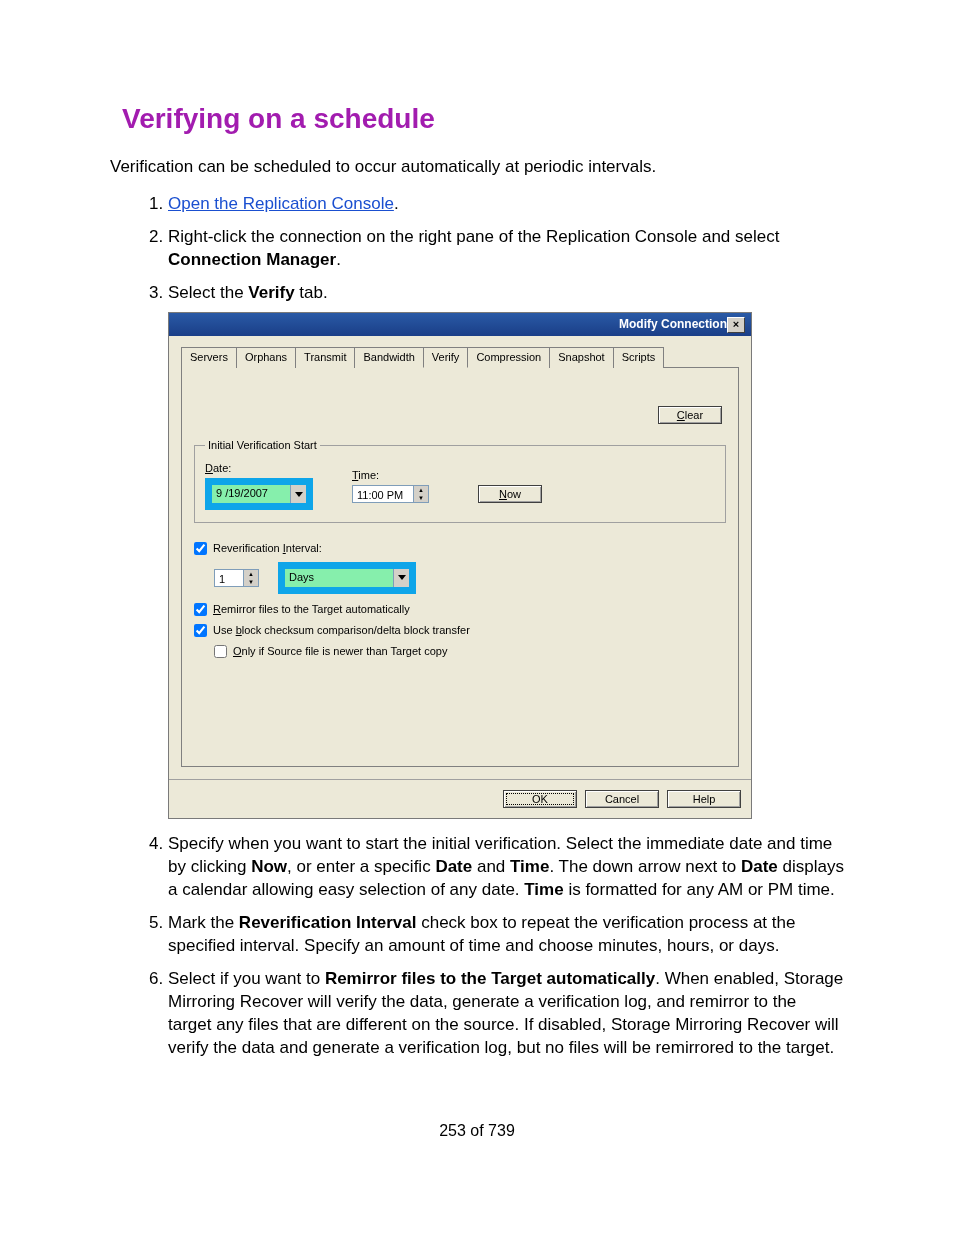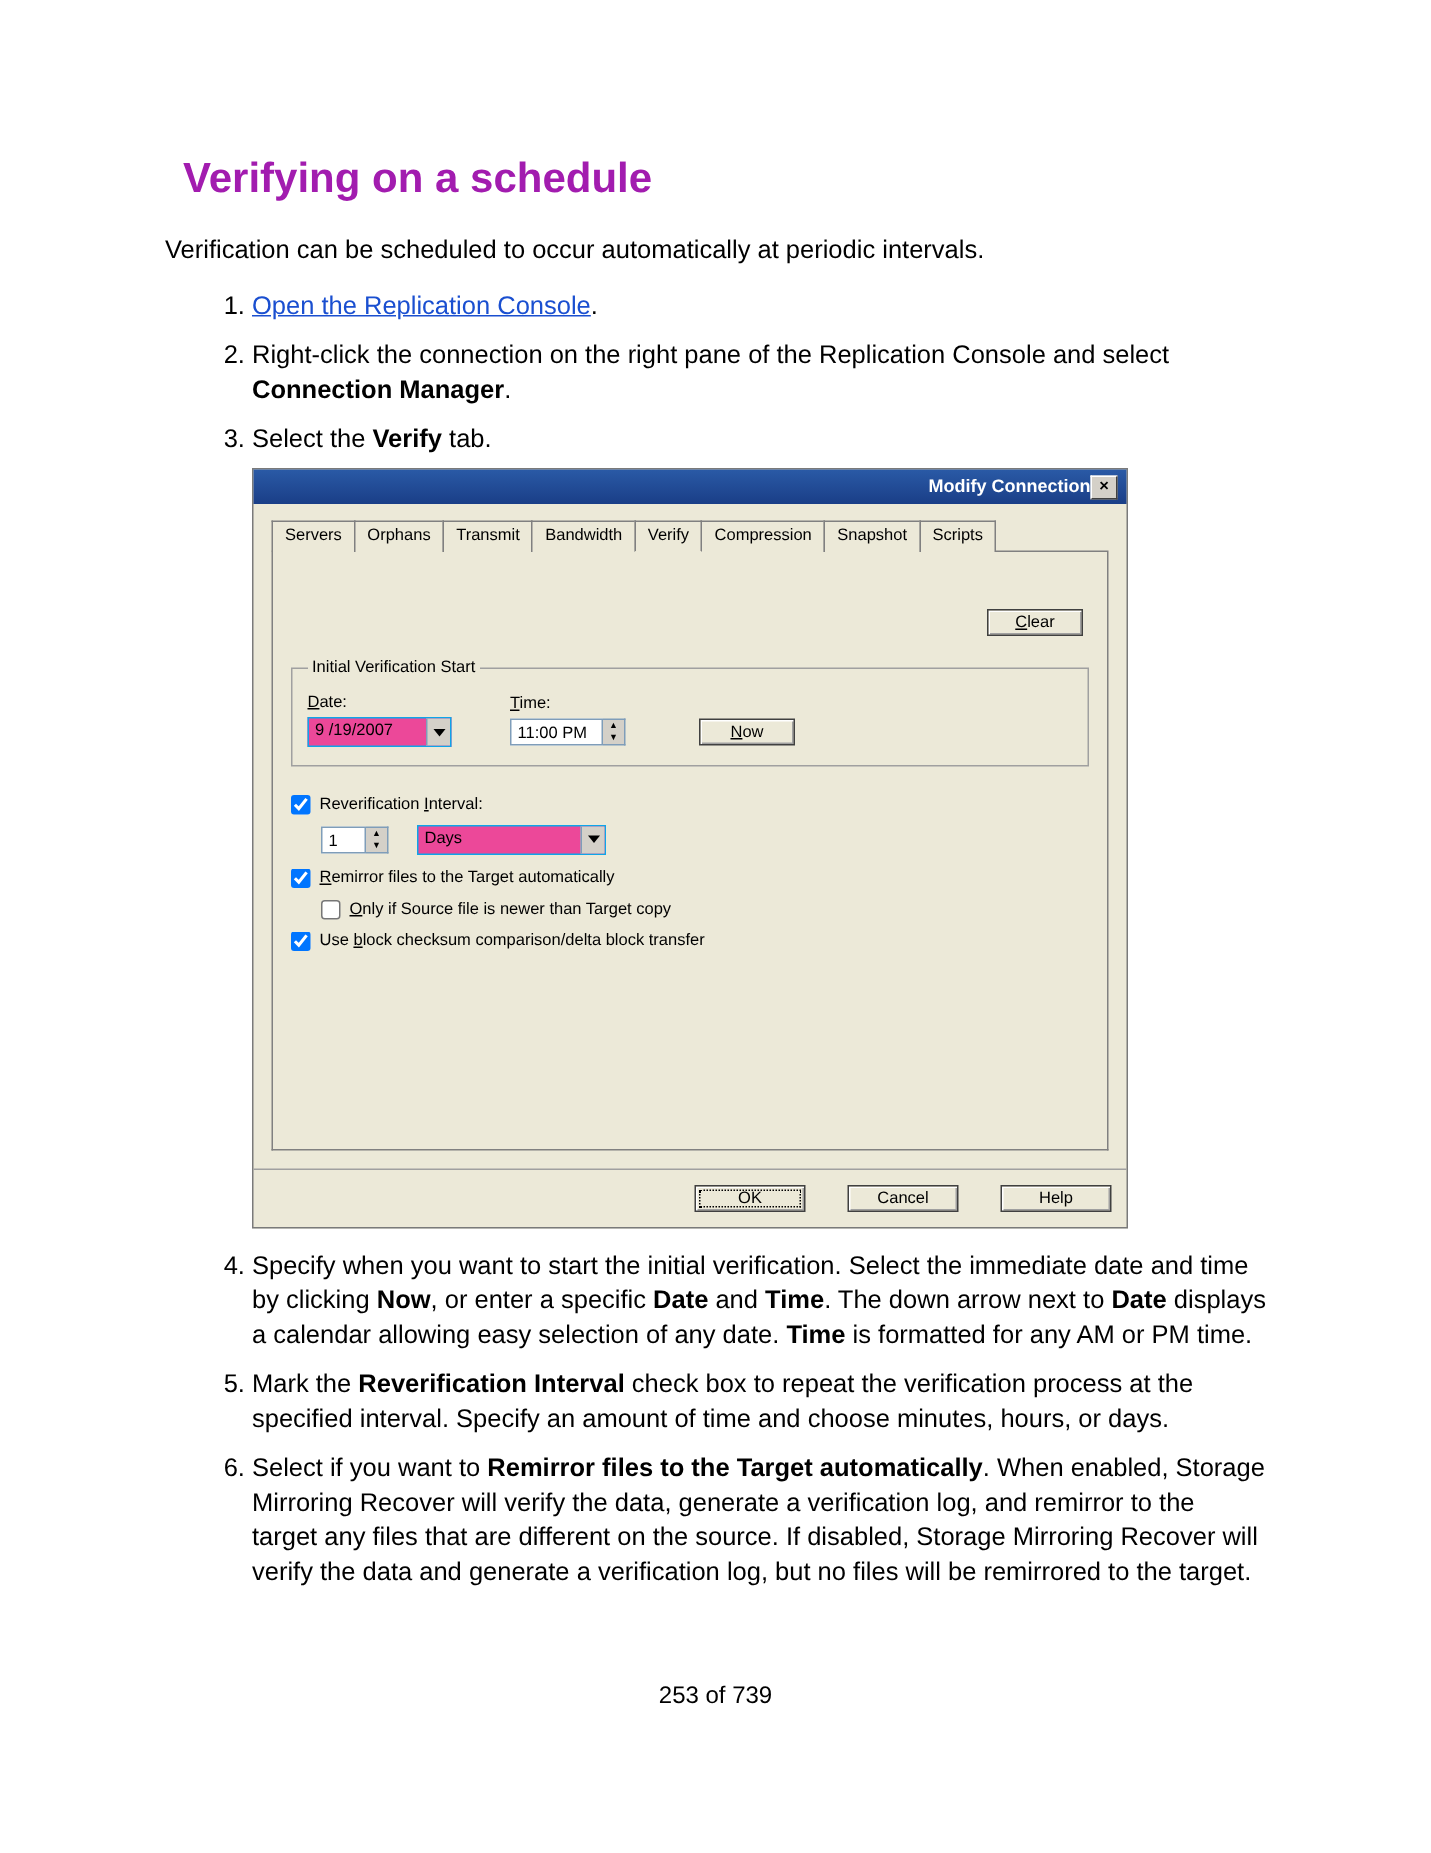--- a/index.html
+++ b/index.html
@@ -123,22 +123,22 @@
   .textinput {
     border: 1px solid #7f9db9;
     background: #fff;
     font-size: 11px;
     padding: 2px 4px;
     height: 18px;
     box-sizing: border-box;
   }
   .combo {
     display: inline-flex;
-    border: 1px solid #0ea5e9;
-    background: #ec4899;
+    border: 7px solid #0ea5e9;
+    background: #86efac;
     height: 18px;
   }
   .combo .val { padding: 1px 4px; font-size: 11px; min-width: 70px; }
   .combo .arrow {
     width: 15px; background: #d4d0c8;
     display: flex; align-items: center; justify-content: center;
     border-left: 1px solid #7f9db9;
   }
   .spinarrows {
     width: 15px;
@@ -156,21 +156,21 @@
     font-size: 6px;
   }
   .spinwrap { display: inline-flex; }
   .chk { display: flex; align-items: center; gap: 6px; font-size: 11px; margin: 6px 0; }
   .chk input { margin: 0; width: 13px; height: 13px; }
   .chk.indent { margin-left: 20px; }
   .options-block { margin-top: 4px; }
   .tri-down { width:0;height:0;border-left:4px solid transparent;border-right:4px solid transparent;border-top:5px solid #000; }
   .footerbtns {
     display: flex;
-    gap: 28px;
+    gap: 8px;
     justify-content: flex-end;
     padding: 10px 10px 10px 0;
     border-top: 1px solid #a0a0a0;
   }
   .pgnum { text-align: center; margin-top: 60px; font-size: 16px; }
 </style>
 </head>
 <body>
 
 <h1>Verifying on a schedule</h1>
@@ -257,27 +257,27 @@
                 <span class="arrow">
                     <span class="tri-down"></span>
                   </span>
               </span>
             </div>
 
             <label class="chk">
               <input type="checkbox" checked="" style="">
               <span><span class="u">R</span>emirror files to the Target automatically</span>
             </label>
+            <label class="chk">
+              <input type="checkbox" checked="" style="">
+              <span>Use <span class="u">b</span>lock checksum comparison/delta block transfer</span>
+            </label>
             <label class="chk indent">
               <input type="checkbox" style="">
               <span><span class="u">O</span>nly if Source file is newer than Target copy</span>
-            </label>
-            <label class="chk">
-              <input type="checkbox" checked="" style="">
-              <span>Use <span class="u">b</span>lock checksum comparison/delta block transfer</span>
             </label>
           </div>
         </div>
       </div>
       <div class="footerbtns">
         <span class="winbtn default" style="min-width:72px;">OK</span>
         <span class="winbtn" style="min-width:72px;">Cancel</span>
         <span class="winbtn" style="min-width:72px;">Help</span>
       </div>
     </div>

